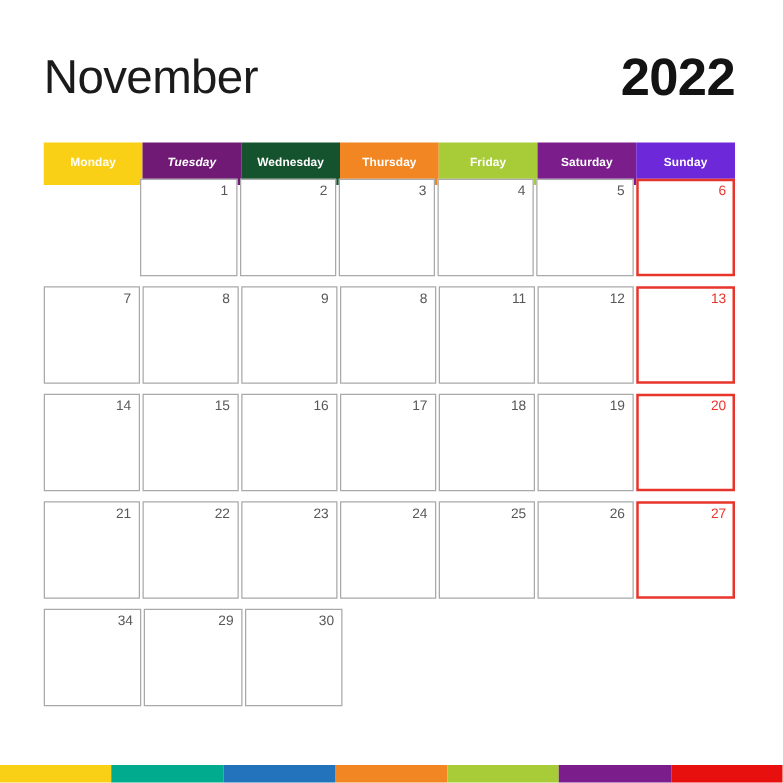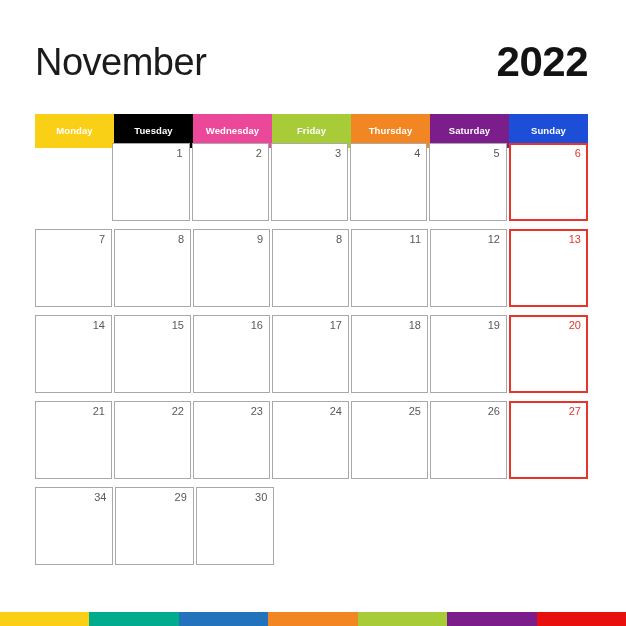--- a/index.html
+++ b/index.html
@@ -141,36 +141,36 @@
 
   <div id="title-row">
     <div id="month-title">November</div>
     <div id="year-title">2022</div>
   </div>
 
   <div id="weekday-header">
       <div class="weekday-cell" style="background: rgb(249, 208, 21);">
         <span>Monday</span>
       </div>
-      <div class="weekday-cell" style="background: #000000;">
+      <div class="weekday-cell" style="background: #701a75; font-style: italic;">
         <span>Tuesday</span>
       </div>
-      <div class="weekday-cell" style="background: #ec4899;">
+      <div class="weekday-cell" style="background: #14532d;">
         <span>Wednesday</span>
+      </div>
+      <div class="weekday-cell" style="background: rgb(242, 134, 34);">
+        <span>Thursday</span>
       </div>
       <div class="weekday-cell" style="background: rgb(167, 204, 56);">
         <span>Friday</span>
       </div>
-      <div class="weekday-cell" style="background: rgb(242, 134, 34);">
-        <span>Thursday</span>
-      </div>
       <div class="weekday-cell" style="background: rgb(123, 30, 140);">
         <span>Saturday</span>
       </div>
-      <div class="weekday-cell" style="background: #1d4ed8;">
+      <div class="weekday-cell" style="background: #6d28d9;">
         <span>Sunday</span>
       </div>
     </div>
 
   <div id="day-grid">
       <div class="week-row">
         <div class="day-cell empty"></div>
         <div class="day-cell">
           <div class="day-number">1</div>
         </div>

